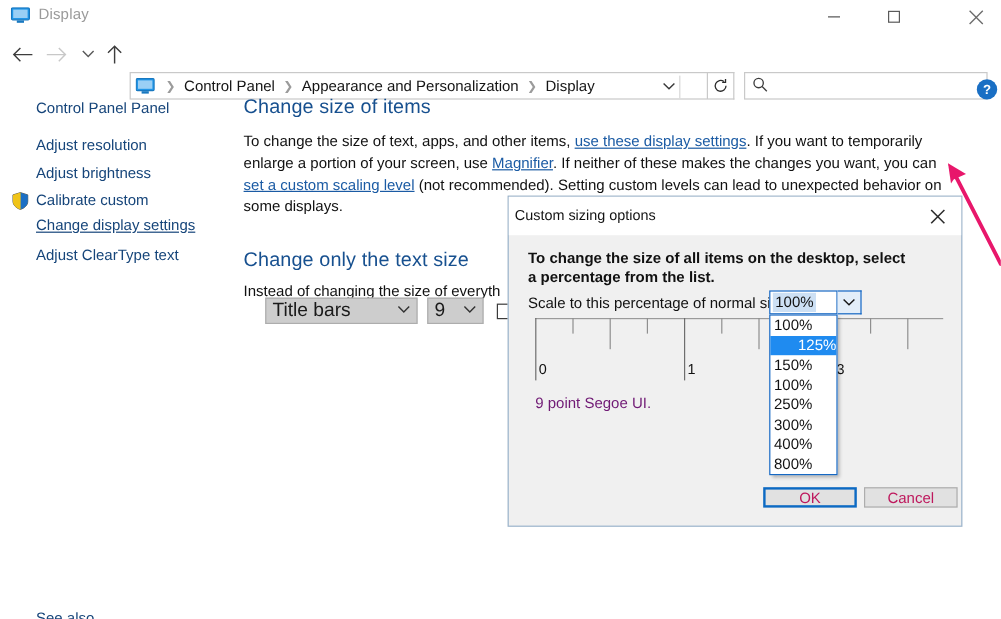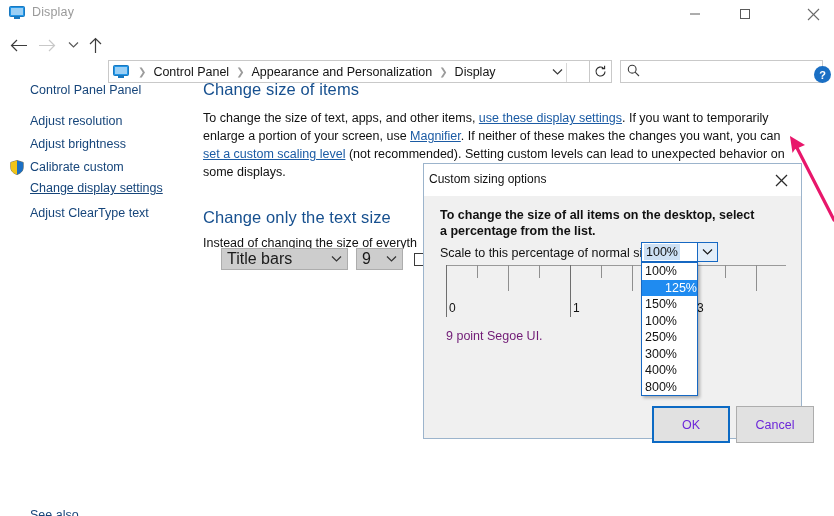--- a/index.html
+++ b/index.html
@@ -383,31 +383,30 @@
   }
   .dd-item.selected {
     background: #1f8bf0;
     color: #ffffff;
     text-align: right;
   }
 
   
   .dlg-btn {
     position: absolute;
-    height: 37px;
+    height: 17px;
     width: 78px;
     background: #e1e1e1;
     border: 1px solid #adadad;
     box-sizing: border-box;
     font-size: 12.5px;
-    color: #6d28d9;
+    color: #be185d;
     display: flex;
     align-items: center;
     justify-content: center;
-    margin-left: 16px;
   }
   #btn-ok {
     left: 212px; top: 242px;
     border: 2px solid #0c6ac4;
   }
   #btn-cancel { left: 296px; top: 242px; }
 </style>
 </head>
 <body>
 

